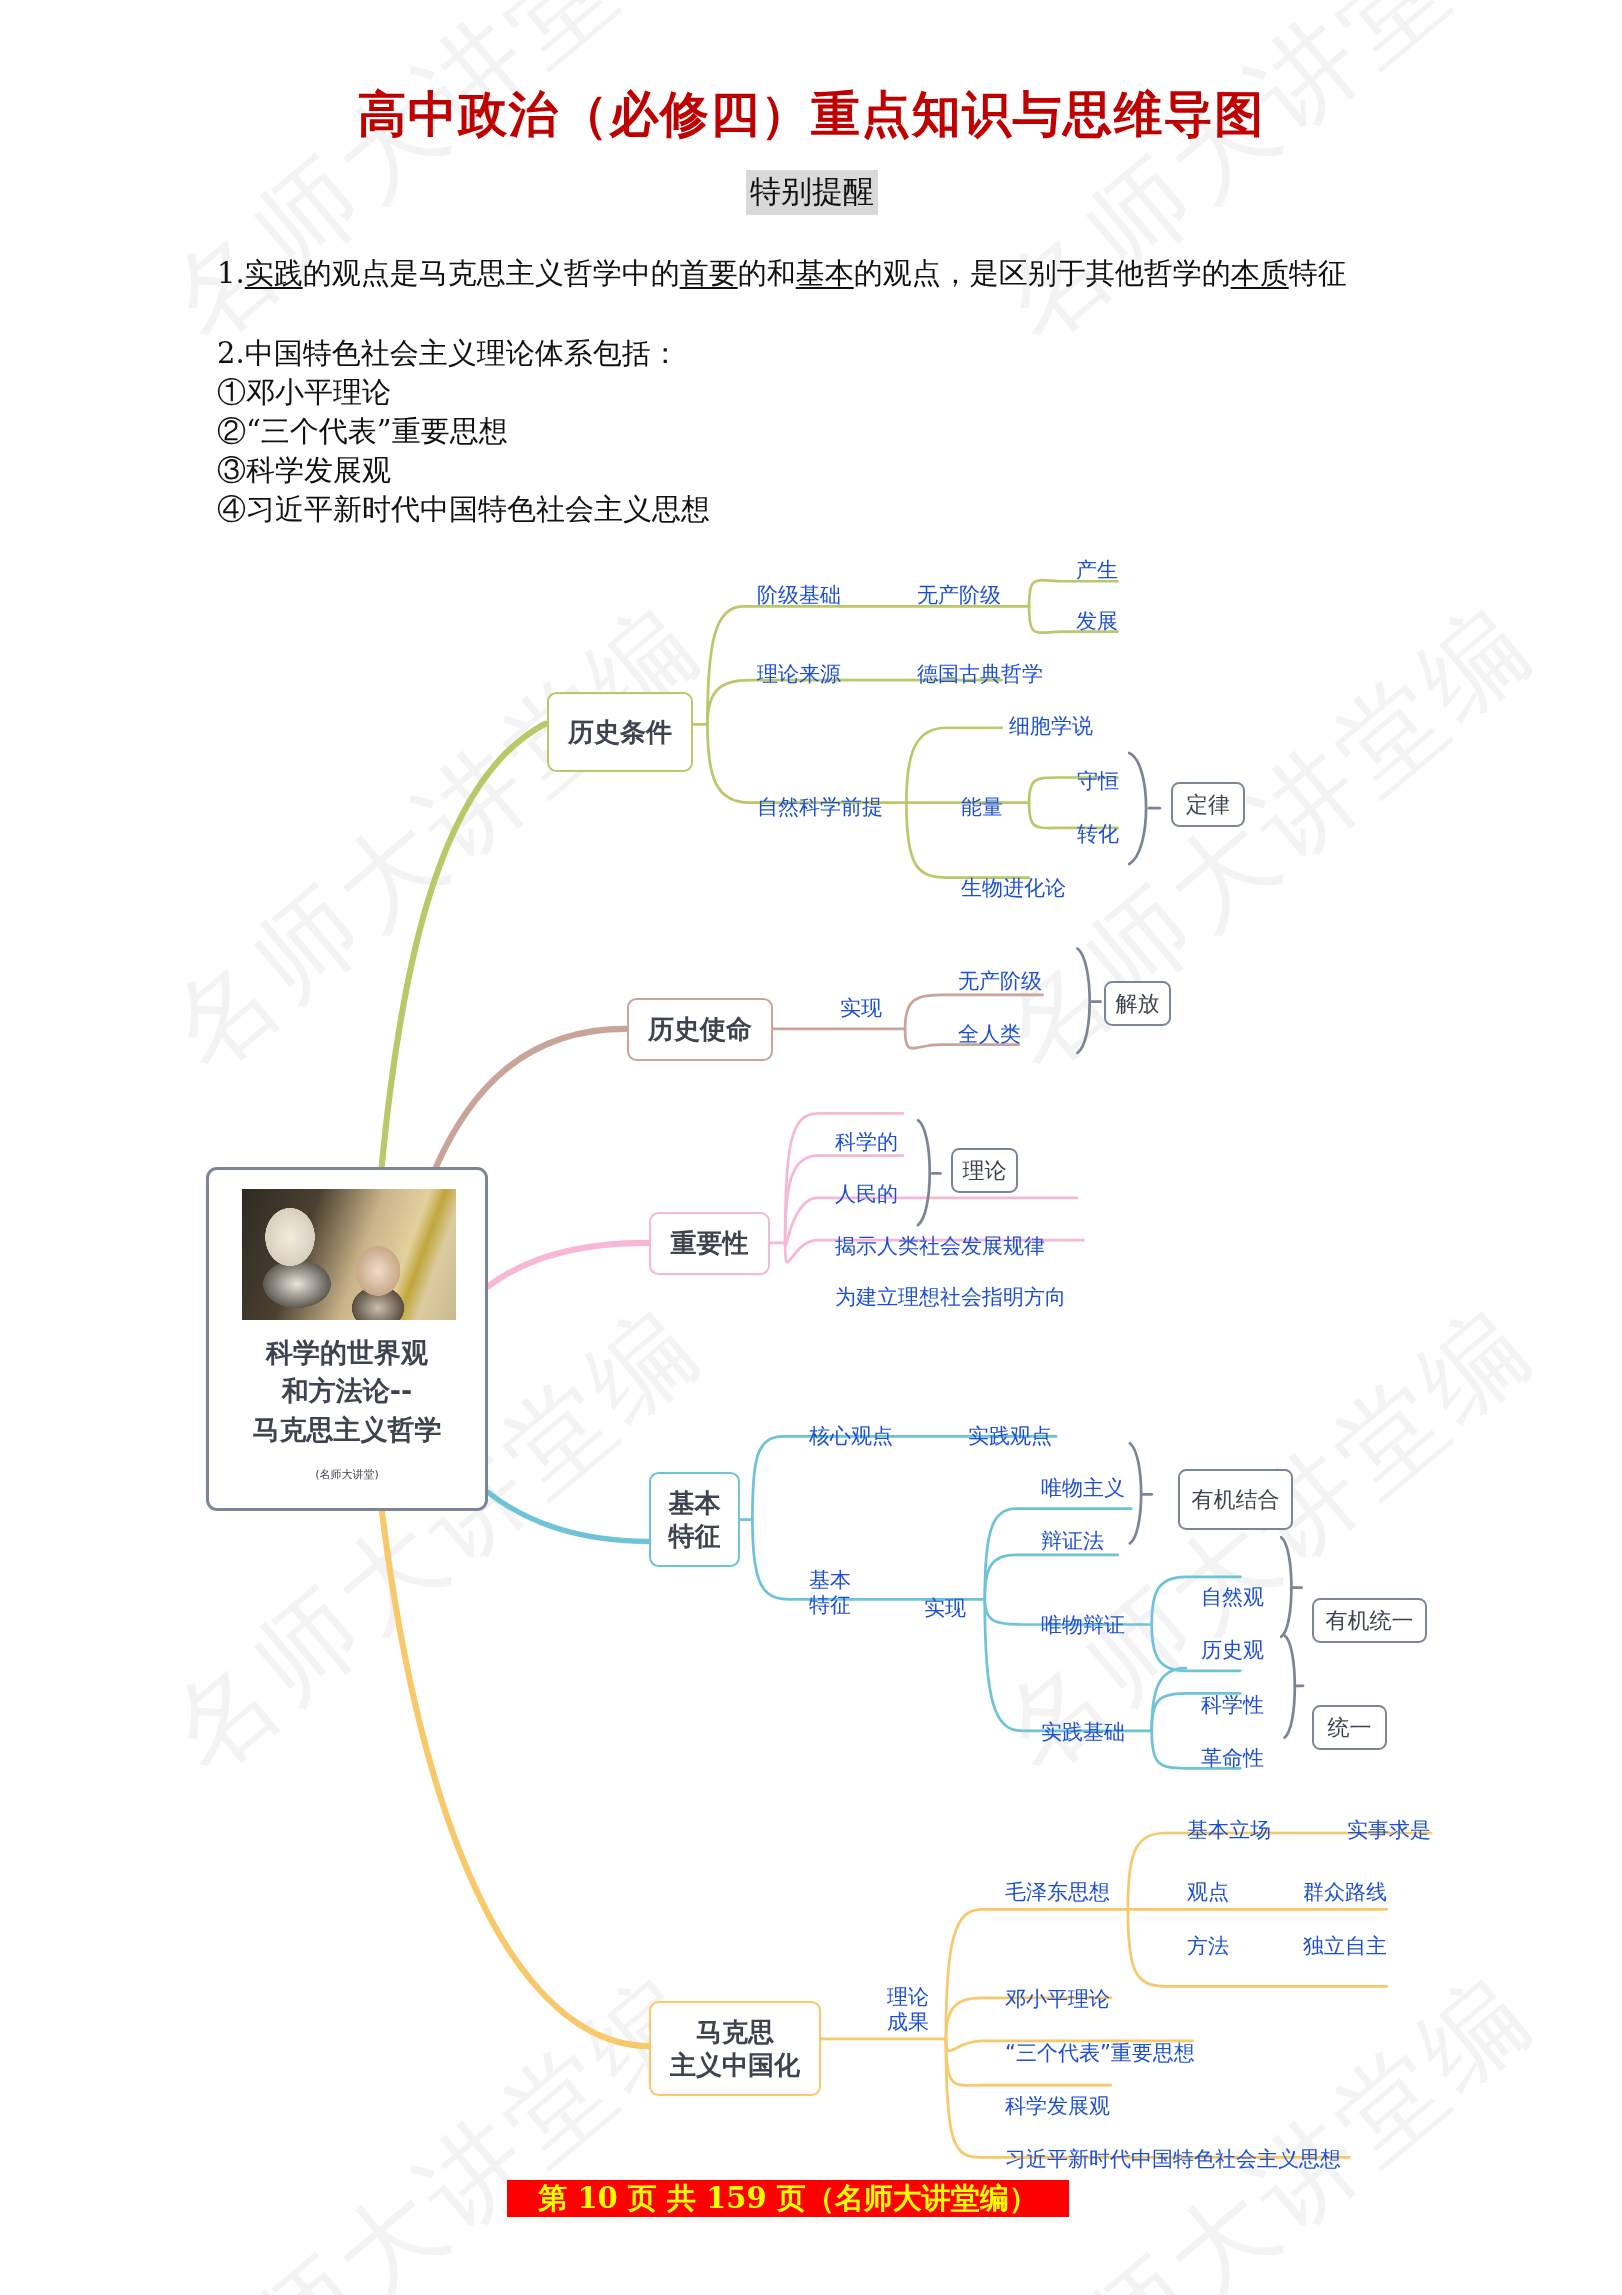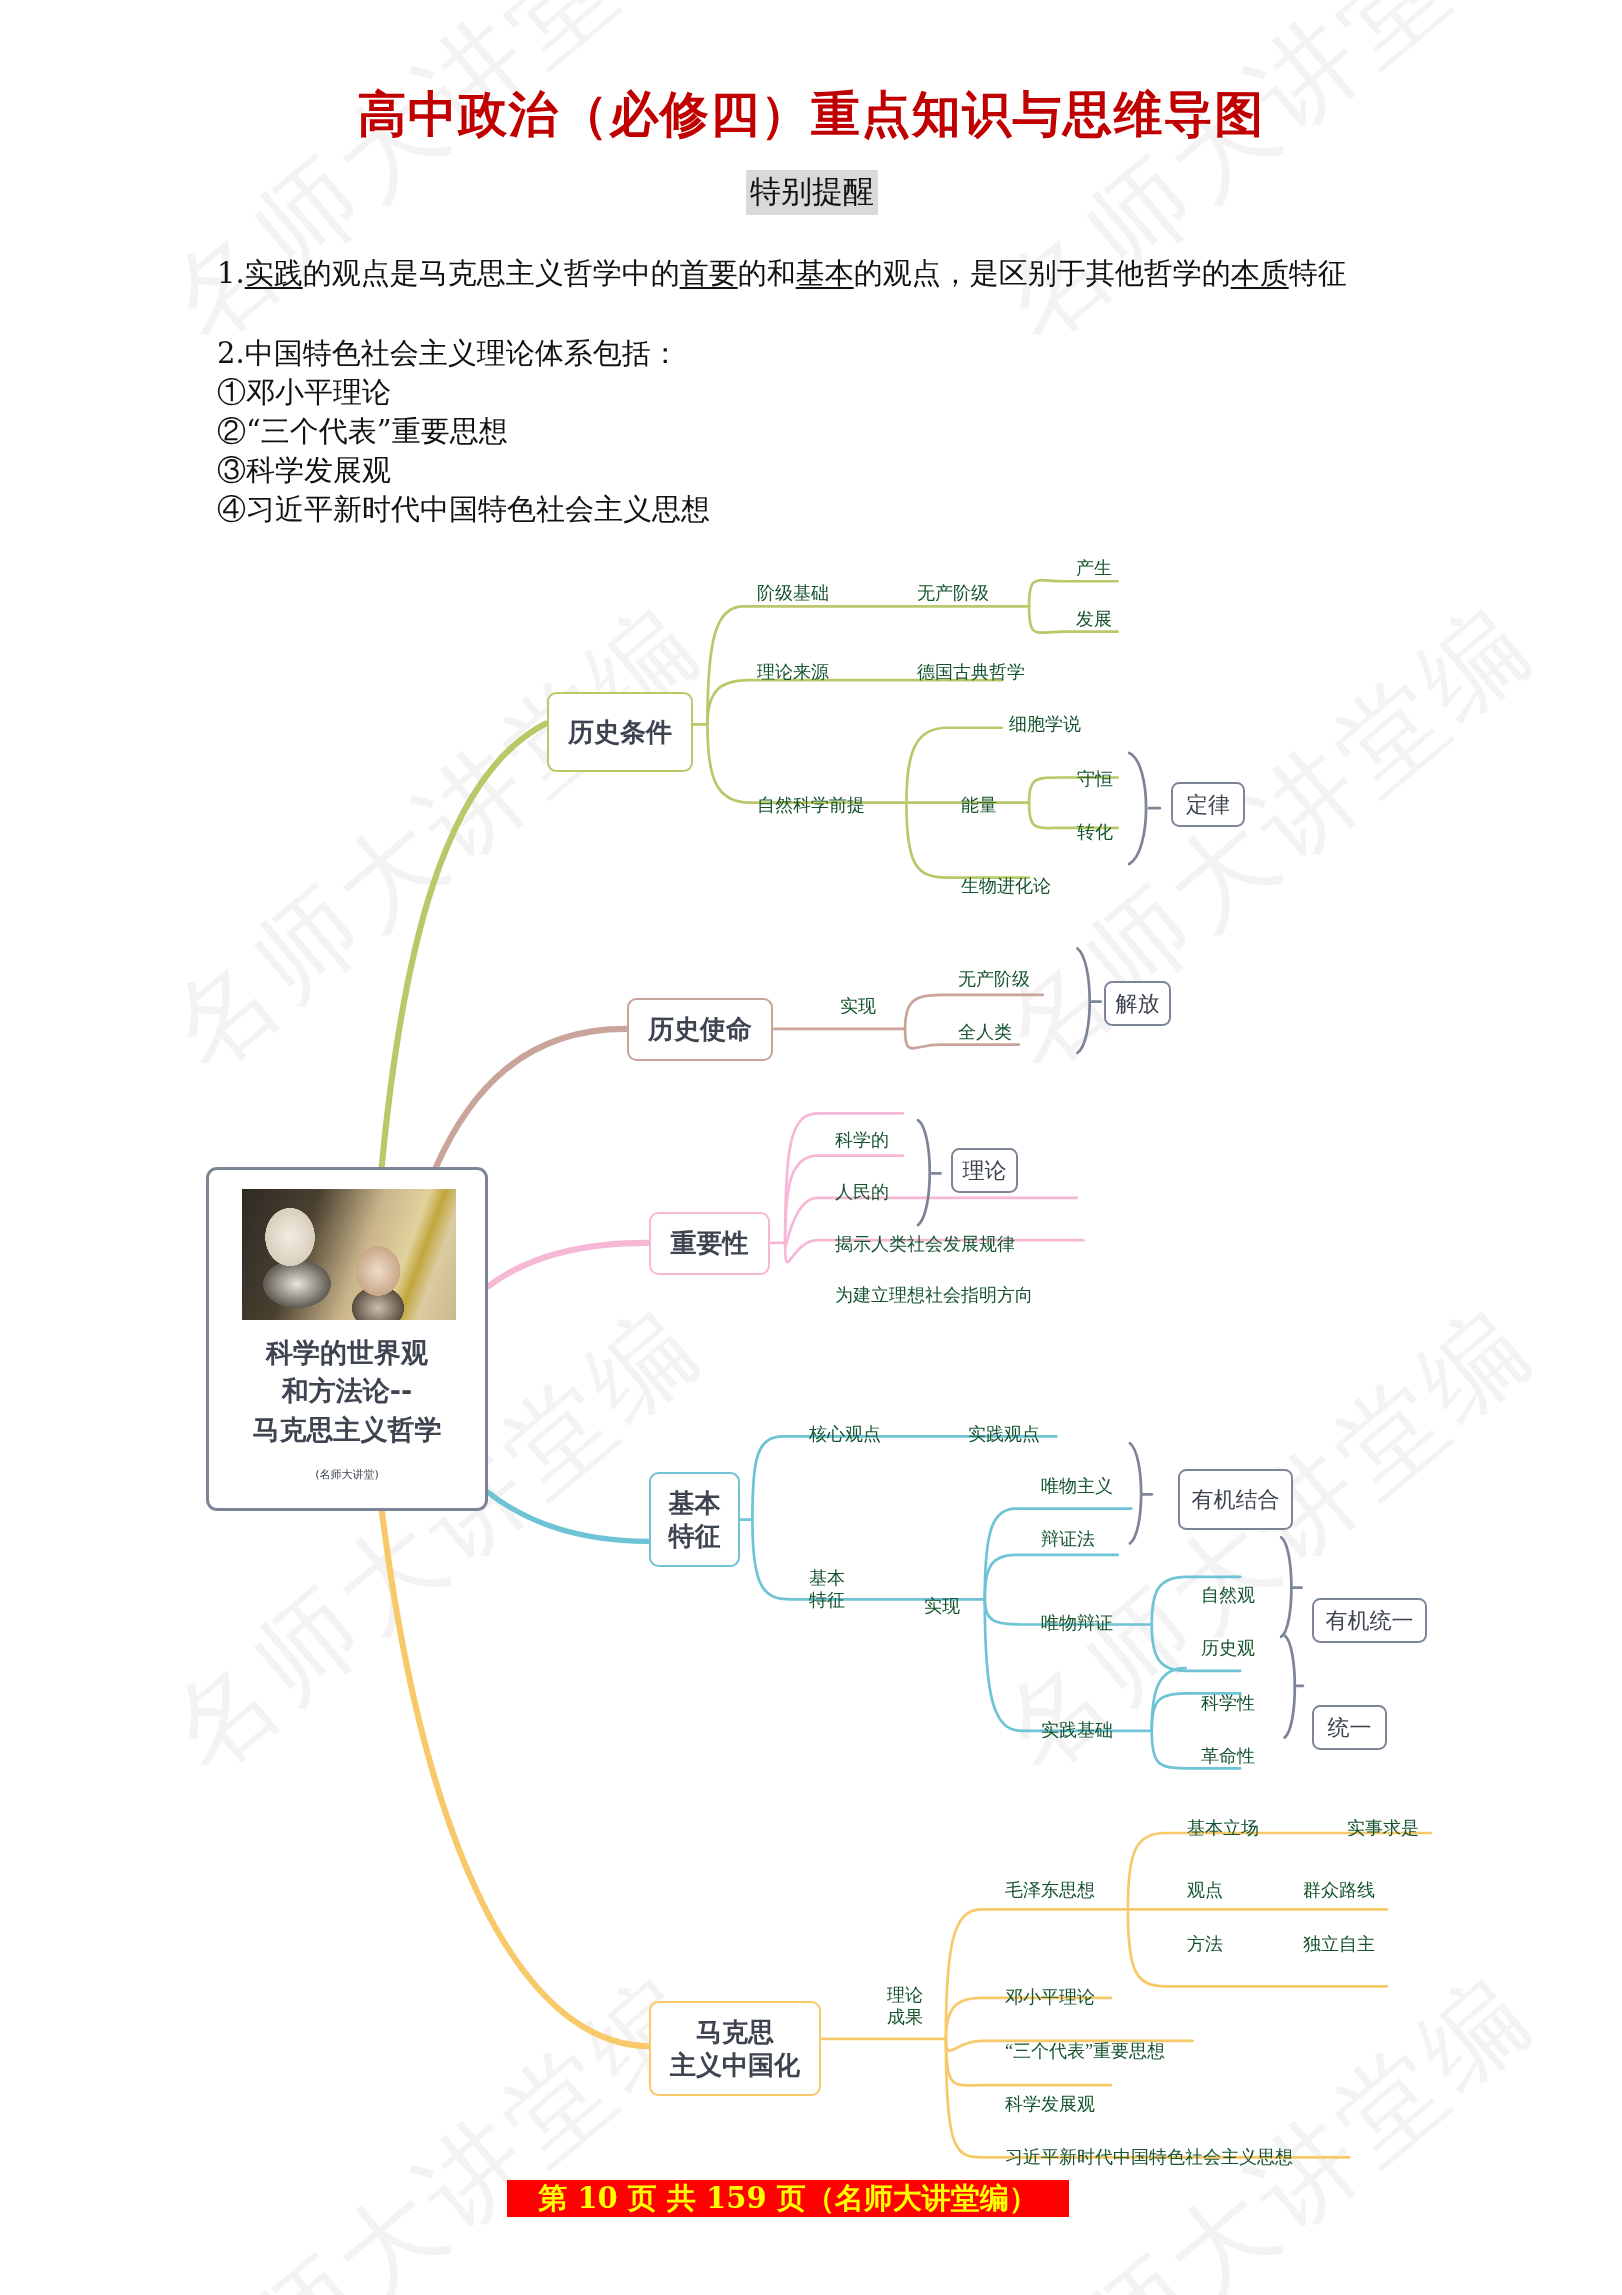--- a/index.html
+++ b/index.html
@@ -11,21 +11,21 @@
         white-space:nowrap; font-family:"DejaVu Sans",sans-serif; pointer-events:none; letter-spacing:6.8px; }
   #title { left:0; width:1622px; top:82px; text-align:center; font-size:49px; font-weight:bold; color:#c00000;
            font-family:"DejaVu Sans","Liberation Sans",sans-serif; letter-spacing:1.4px; }
   #remind { left:746px; top:170px; background:#d9d9d9; font-size:31px; padding:1.4px 4.1px; color:#111; }
   .note { left:217px; font-size:29px; color:#111; white-space:nowrap; }
   .note u { text-underline-offset:4.1px;margin-top:28px; }
   svg#lines { position:absolute; left:0; top:0; }
   .node { position:absolute; border:2.7px solid; border-radius:9.5px; background:#fff; display:flex;
           align-items:center; justify-content:center; text-align:center; font-weight:bold; font-size:26px;
           color:#3d4450; line-height:1.25; box-sizing:border-box; }
-  .lbl { position:absolute; font-size:18px; color:#14532d; white-space:nowrap; line-height:1.2;font-family:Liberation Serif, serif; }
+  .lbl { position:absolute; font-size:21px; color:#1d4ed8; white-space:nowrap; line-height:1.2; }
   .tag { position:absolute; border:2px solid #7c8595; border-radius:8.2px; background:#fff; font-size:22px;
          display:flex; align-items:center; justify-content:center; box-sizing:border-box; color:#3d4450; }
   #root { position:absolute; left:206px; top:1167px; width:282px; height:344px; border:3.4px solid #7c8595;
           border-radius:11px; background:#fff; box-sizing:border-box; }
   #portrait { position:absolute; left:33px; top:19px; width:214px; height:131px;
      background: radial-gradient(ellipse 41px 48px at 48px 48px, #f2ece0 0%, #d8cfbd 60%, transparent 61%),
                  radial-gradient(ellipse 48px 34px at 55px 95px, #ebe6dc 0%, #5f5a52 70%, transparent 71%),
                  radial-gradient(ellipse 37px 41px at 136px 82px, #f0dcc8 0%, #c8a888 60%, transparent 61%),
                  radial-gradient(ellipse 37px 31px at 136px 119px, #c9bfae 0%, #5a4d40 70%, transparent 71%),
                  linear-gradient(110deg, #2e2a24 0%, #4a4030 30%, #c9b48a 55%, #e2d29d 72%, #c0a63c 78%, #dccba0 85%, #c9b98f 100%); }

